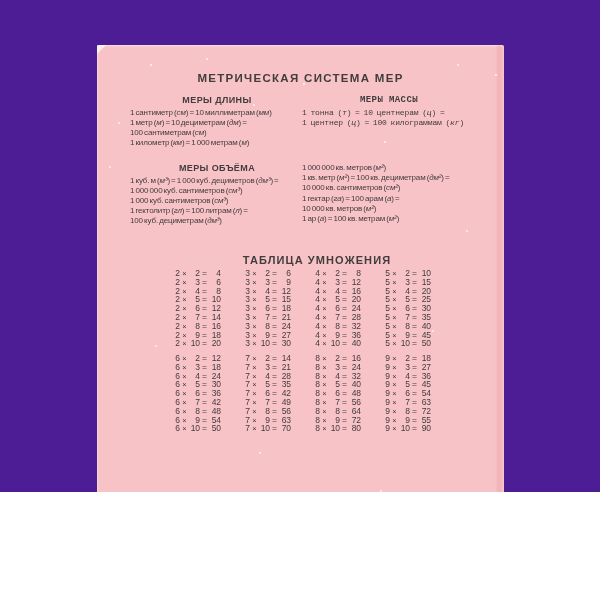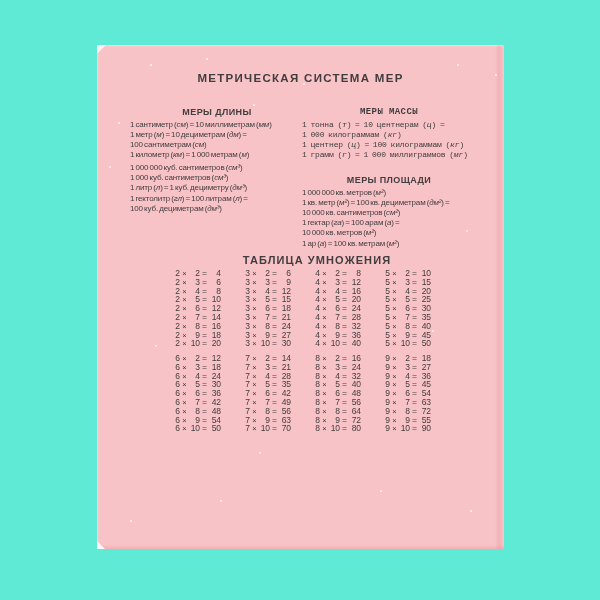--- a/index.html
+++ b/index.html
@@ -2,42 +2,42 @@
 <html><head>
 <meta charset="utf-8">
 <style>
   html,body{margin:0;padding:0;}
   body{
     width:600px;height:600px;
     background:#ffffff;
     font-family:"Liberation Sans", sans-serif;
     color:#413c3e;
   }
-  .page{position:relative;width:600px;height:600px;overflow:hidden;background:#5eead4;}
+  .page{position:relative;width:600px;height:492px;overflow:hidden;background:#4c1d95;}
 
   .card{
     position:absolute;left:97px;top:45px;width:407px;height:504px;
     background:linear-gradient(to right,#f8c3c6 0,#f8c3c6 398px,#f2b2b7 402px,#f6bcc0 405px,#fad2d4 407px);
     border-radius:3px 2px 2px 3px;
     box-shadow:inset 1px 1px 2px rgba(255,255,255,.45), inset 0 -2px 3px rgba(198,102,110,.18);
   }
   .c-tl{position:absolute;left:0;top:0;width:9px;height:9px;background:rgba(255,255,255,.7);
         clip-path:polygon(0 0,100% 0,0 100%);}
   .c-bl{position:absolute;left:0;bottom:0;width:8px;height:8px;background:rgba(255,255,255,.9);
         clip-path:polygon(0 0,0 100%,100% 100%);}
 
   .spk{position:absolute;background:#ffffff;border-radius:50%;}
 
   .title{
     position:absolute;left:0;right:0;top:27px;text-align:center;
     font-size:11.5px;font-weight:bold;letter-spacing:1.3px;white-space:nowrap;
   }
 
   .sec{position:absolute;width:174px;}
-  .sec-h{text-align:center;font-size:9px;font-weight:bold;letter-spacing:.4px;line-height:10px;margin-bottom:2.5px;white-space:nowrap;margin-top:12px;}
+  .sec-h{text-align:center;font-size:9px;font-weight:bold;letter-spacing:.4px;line-height:10px;margin-bottom:2.5px;white-space:nowrap;}
   .sec .line{font-size:8px;line-height:10.2px;letter-spacing:-.15px;word-spacing:-.9px;white-space:nowrap;}
   #sec-length{left:33px;top:50px;}
   #sec-mass{left:205px;top:50px;font-family:Liberation Mono, monospace;}
   #sec-volume{left:33px;top:118px;}
   #sec-area{left:205px;top:118px;}
 
   .mult-title{
     position:absolute;left:0;right:0;top:209px;text-align:center;
     font-size:11px;font-weight:bold;letter-spacing:1.1px;white-space:nowrap;padding-left:33px;
   }
@@ -87,38 +87,36 @@
           <div class="line">1 метр (<i>м</i>) = 10 дециметрам (<i>дм</i>) =</div>
           <div class="line">100 сантиметрам (<i>см</i>)</div>
           <div class="line">1 километр (<i>км</i>) = 1 000 метрам (<i>м</i>)</div>
         </div>
     </div>
 
     <div class="sec" id="sec-mass">
       <div class="sec-h">МЕРЫ МАССЫ</div>
       <div class="sec-lines">
           <div class="line">1 тонна (<i>т</i>) = 10 центнерам (<i>ц</i>) =</div>
-          <div class="line">1 000 килограммам (<i>кг</i>)</div>
           <div class="line">1 центнер (<i>ц</i>) = 100 килограммам (<i>кг</i>)</div>
-          <div class="line">1 грамм (<i>г</i>) = 1 000 миллиграммов (<i>мг</i>)</div>
         </div>
     </div>
 
     <div class="sec" id="sec-volume">
+      <div class="sec-h">МЕРЫ ОБЪЁМА</div>
       <div class="sec-lines">
+          <div class="line">1 куб. м (<i>м³</i>) = 1 000 куб. дециметров (<i>дм³</i>) =</div>
           <div class="line">1 000 000 куб. сантиметров (<i>см³</i>)</div>
           <div class="line">1 000 куб. сантиметров (<i>см³</i>)</div>
-          <div class="line">1 литр (<i>л</i>) = 1 куб. дециметру (<i>дм³</i>)</div>
           <div class="line">1 гектолитр (<i>гл</i>) = 100 литрам (<i>л</i>) =</div>
           <div class="line">100 куб. дециметрам (<i>дм³</i>)</div>
         </div>
     </div>
 
     <div class="sec" id="sec-area">
-      <div class="sec-h">МЕРЫ ПЛОЩАДИ</div>
       <div class="sec-lines">
           <div class="line">1 000 000 кв. метров (<i>м²</i>)</div>
           <div class="line">1 кв. метр (<i>м²</i>) = 100 кв. дециметрам (<i>дм²</i>) =</div>
           <div class="line">10 000 кв. сантиметров (<i>см²</i>)</div>
           <div class="line">1 гектар (<i>га</i>) = 100 арам (<i>а</i>) =</div>
           <div class="line">10 000 кв. метров (<i>м²</i>)</div>
           <div class="line">1 ар (<i>а</i>) = 100 кв. метрам (<i>м²</i>)</div>
         </div>
     </div>
 

